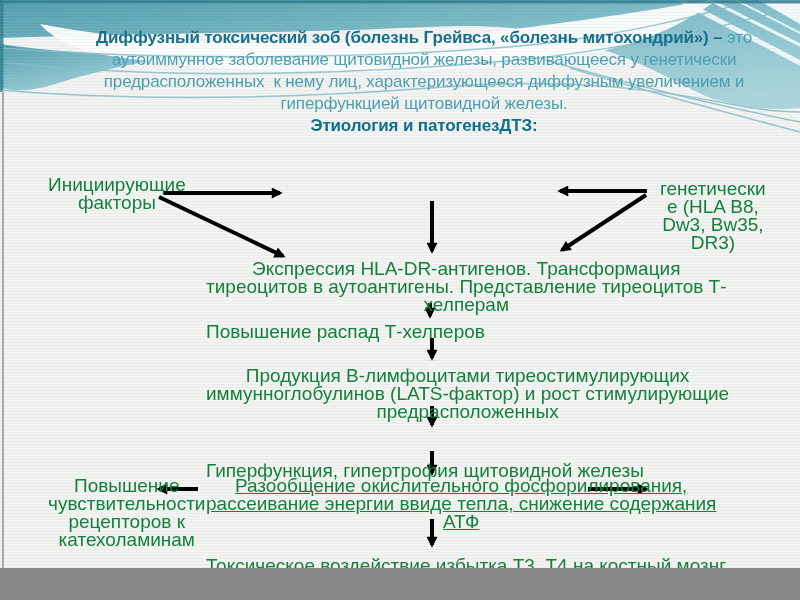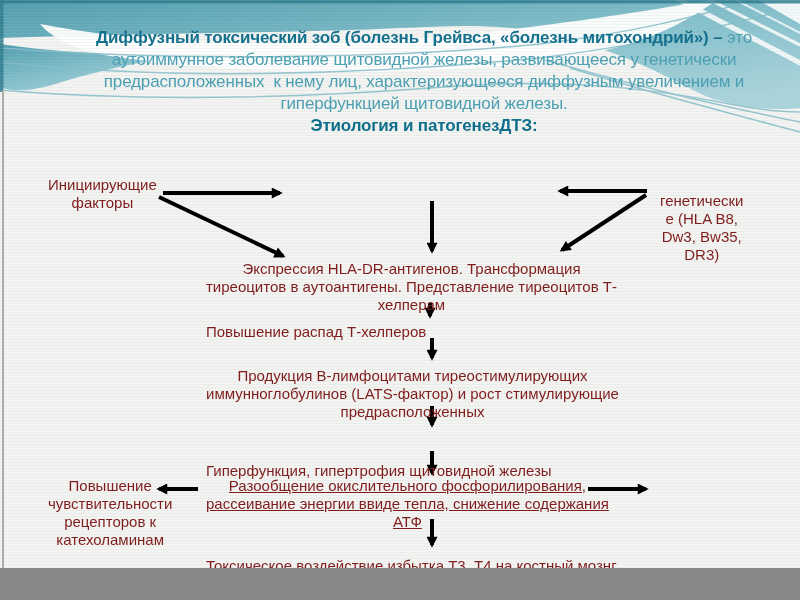--- a/index.html
+++ b/index.html
@@ -20,22 +20,22 @@
   }
   .header {
     position:absolute; left:39px; top:27px; width:770px;
     font-size:17px; line-height:22px; letter-spacing:-0.15px;
     color:#4c9fb2; white-space:pre-wrap; z-index:2;
   }
   .header .intro-bold { font-weight:bold; color:#15708e; }
   .header .subtitle   { font-weight:bold; color:#0f6e8c; margin:0; }
   .flow { position:absolute; inset:0; z-index:2; }
   .node {
-    position:absolute; font-size:15px; line-height:18px;
-    color:#7f1d1d; white-space:pre-wrap; letter-spacing:0;
+    position:absolute; font-size:19px; line-height:18px;
+    color:#15803d; white-space:pre-wrap; letter-spacing:0;
   }
   .arrows { position:absolute; left:0; top:0; z-index:1; }
 </style>
 </head>
 <body>
 
 <div class="slide">
 
   <svg class="waves" width="800" height="160" viewBox="0 0 800 160" aria-hidden="true">
     <defs>
@@ -90,21 +90,21 @@
       <line x1="432" y1="451" x2="432" y2="473"></line>
       <line x1="198" y1="489" x2="159" y2="489"></line>
       <line x1="588" y1="489" x2="646" y2="489"></line>
       <line x1="432" y1="519" x2="432" y2="545"></line>
     </g>
   </svg>
 
   <div class="flow">
     <div class="node" style="left:48px;  top:176px;">Инициирующие
 факторы</div>
-    <div class="node" style="left:660px; top:192px;">генетически
+    <div class="node" style="left:660px; top:180px;">генетически
 е (HLA B8,
 Dw3, Bw35,
 DR3)</div>
     <div class="node" style="left:206px; top:260px;">Экспрессия HLA-DR-антигенов. Трансформация
 тиреоцитов в аутоантигены. Представление тиреоцитов Т-
 хелперам</div>
     <div class="node" style="left:206px; top:323px;">Повышение распад Т-хелперов</div>
     <div class="node" style="left:206px; top:367px;">Продукция В-лимфоцитами тиреостимулирующих
 иммунноглобулинов (LATS-фактор) и рост стимулирующие
 предрасположенных</div>

